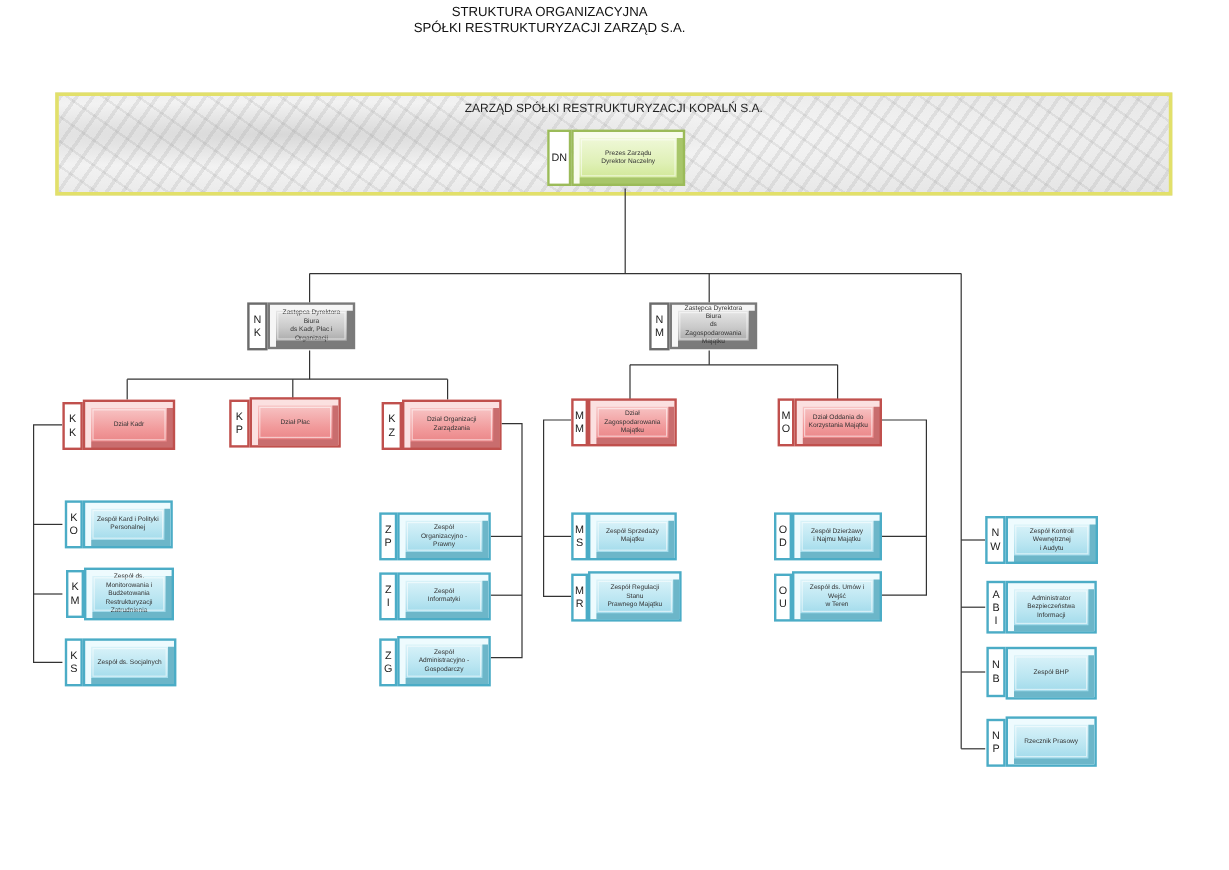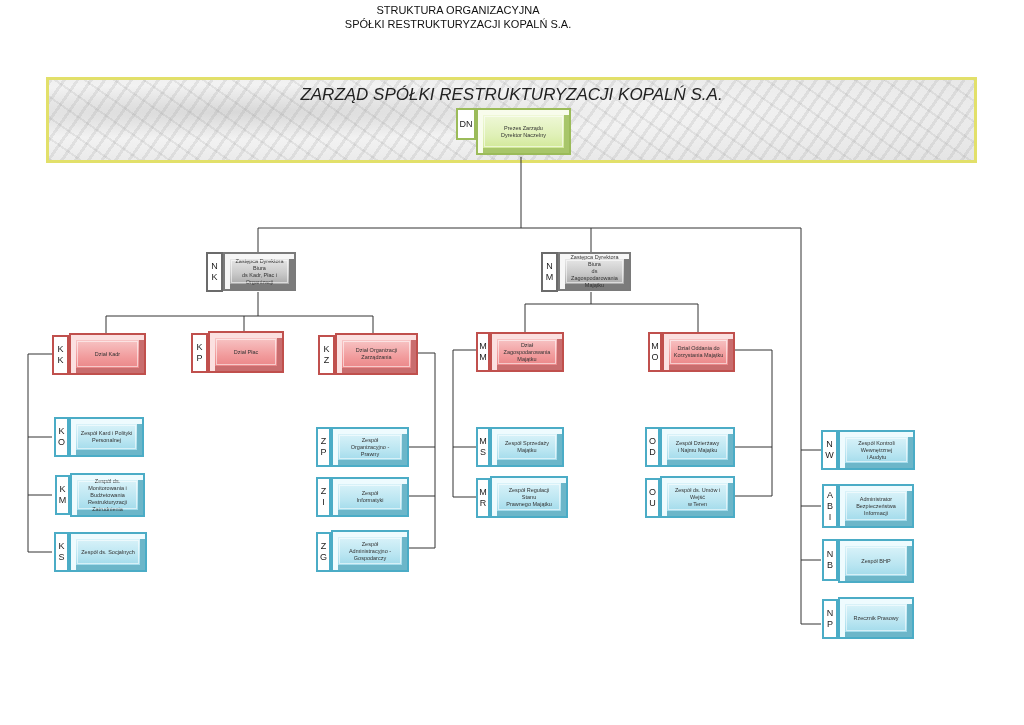--- a/index.html
+++ b/index.html
@@ -5,41 +5,41 @@
   html, body { margin:0; padding:0; background:#ffffff; }
   body { width:1024px; height:725px; position:relative; overflow:hidden; font-family:"Liberation Sans", sans-serif; }
   .title { position:absolute; left:0; width:916px; top:4px; text-align:center; font-size:11px; line-height:13.5px; color:#111; }
   .title .it { font-style:italic; }
   .band { position:absolute; left:46px; top:77px; width:931px; height:86px; border:3px solid #e2e06a; box-sizing:border-box;
     background:
       repeating-linear-gradient(125deg, rgba(150,150,150,0.18) 0 3px, rgba(255,255,255,0) 3px 11px),
       repeating-linear-gradient(35deg, rgba(120,120,120,0.12) 0 2px, rgba(255,255,255,0) 2px 17px),
       radial-gradient(ellipse at 20% 40%, #d8d8d8 0%, #f2f2f2 40%, #e4e4e4 100%);
     background-color:#ececec; }
-  .band-title { position:absolute; left:0; right:0; top:5px; text-align:center; font-size:17px; font-style:italic; color:#222; }
+  .band-title { position:absolute; left:0; right:0; top:5px; text-align:center; font-size:10px; color:#222; }
   svg.lines { position:absolute; left:0; top:0; width:1024px; height:725px; }
   .node { position:absolute; }
   .code { position:absolute; background:#fff; border:2px solid; box-sizing:border-box; display:flex; align-items:center; justify-content:center; text-align:center; font-size:9px; line-height:11px; color:#222; white-space:pre-line; }
   .box { position:absolute; box-sizing:border-box; display:flex; align-items:center; justify-content:center; text-align:center; font-size:5.5px; line-height:7px; color:#333; padding:0 9px; white-space:pre-line; }
   .box::before { content:""; position:absolute; left:6px; right:6px; top:6px; bottom:6px; border:1px solid rgba(255,255,255,0.55); }
   .red .code { border-color:#c0504d; }
   .red .box { background:linear-gradient(180deg,#f9d0d0 0%,#f19a9b 60%,#e77d7f 100%); border:2px solid #c0504d; box-shadow: inset 6px 6px 0 -1px #fbe0e0, inset -6px -6px 0 -1px #c96d6e; }
   .blue .code { border-color:#4bacc6; }
   .blue .box { background:linear-gradient(180deg,#e2f6fb 0%,#b9e5f1 60%,#97d6e8 100%); border:2px solid #4bacc6; box-shadow: inset 6px 6px 0 -1px #eefbfe, inset -6px -6px 0 -1px #6cb6c9; }
   .gray .code { border-color:#6b6b6b; }
   .gray .box { background:linear-gradient(180deg,#f0f0f0 0%,#c9c9c9 55%,#9c9c9c 100%); border:2px solid #7a7a7a; box-shadow: inset 6px 6px 0 -1px #f6f6f6, inset -6px -6px 0 -1px #7b7b7b; }
   .green .code { border-color:#9bbb59; }
   .green .box { background:linear-gradient(180deg,#f3fae0 0%,#dff0b6 60%,#cce58c 100%); border:2px solid #9bbb59; box-shadow: inset 6px 6px 0 -1px #f8fcec, inset -6px -6px 0 -1px #a8c66a; }
 </style>
 </head>
 <body>
 
 <div class="title">
   <div>STRUKTURA ORGANIZACYJNA</div>
-  <div>SPÓŁKI RESTRUKTURYZACJI KOPALŃ S.A.</div>
+  <div>SPÓŁKI RESTRUKTURYZACJI ZARZĄD S.A.</div>
 </div>
 
 <div class="band">
   <div class="band-title">ZARZĄD SPÓŁKI RESTRUKTURYZACJI KOPALŃ S.A.</div>
 </div>
 
 <svg class="lines" xmlns="http://www.w3.org/2000/svg">
   <g stroke="#333" stroke-width="1" fill="none">
 
     <path d="M521 157 V228"></path>
@@ -74,21 +74,21 @@
     <path d="M735 447 H772"></path>
 
     <path d="M801 450 H821"></path>
     <path d="M801 506 H821"></path>
     <path d="M801 560 H821"></path>
     <path d="M801 624 H821"></path>
   </g>
 </svg>
 
 <div class="node green" style="left:456px;top:108px;width:115px;height:49px;">
-  <div class="code" style="left:0;top:0;width:20px;height:32px;">DN</div>
+  <div class="code" style="left:0;top:0;width:20px;height:47px;">DN</div>
   <div class="box" style="left:20px;top:0;width:95px;height:47px;">Prezes Zarządu
 Dyrektor Naczelny</div>
 </div>
 
 <div class="node gray" style="left:206px;top:252px;width:90px;height:40px;">
   <div class="code" style="left:0;top:0;width:17px;height:40px;">N
 K</div>
   <div class="box" style="left:17px;top:0;width:73px;height:39px;">Zastępca Dyrektora Biura
 ds Kadr, Płac i
 Organizacji</div>

